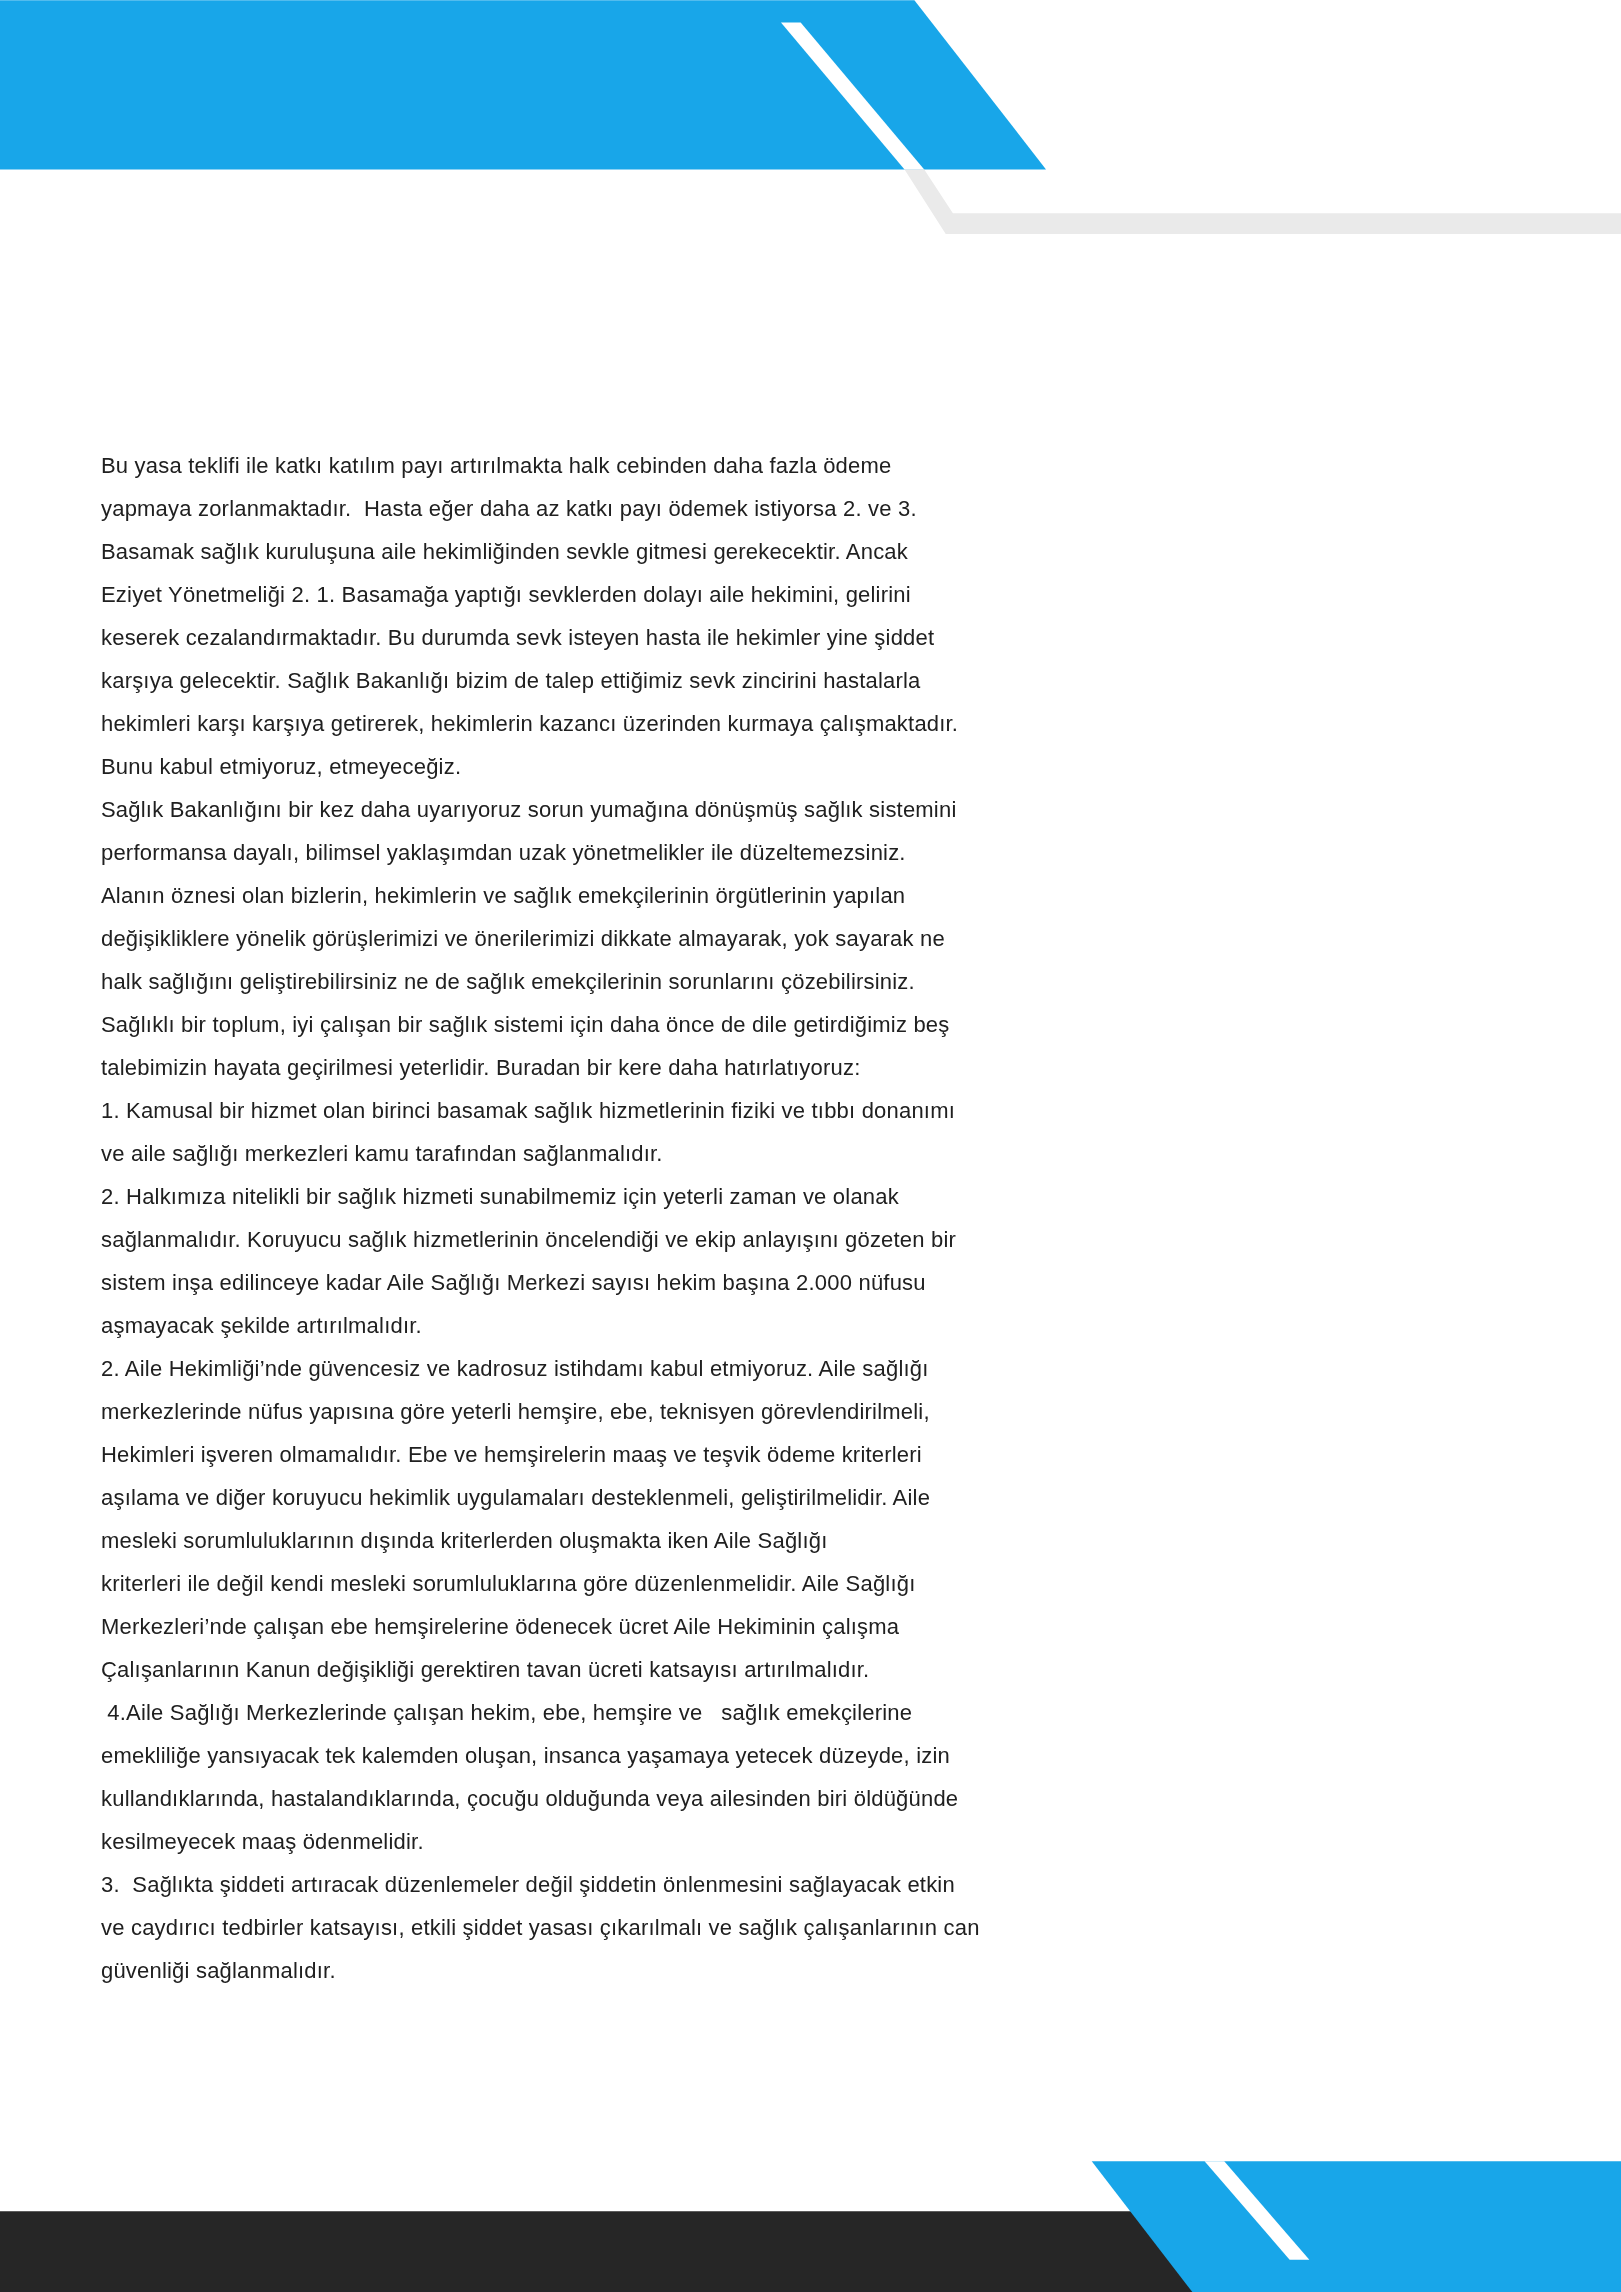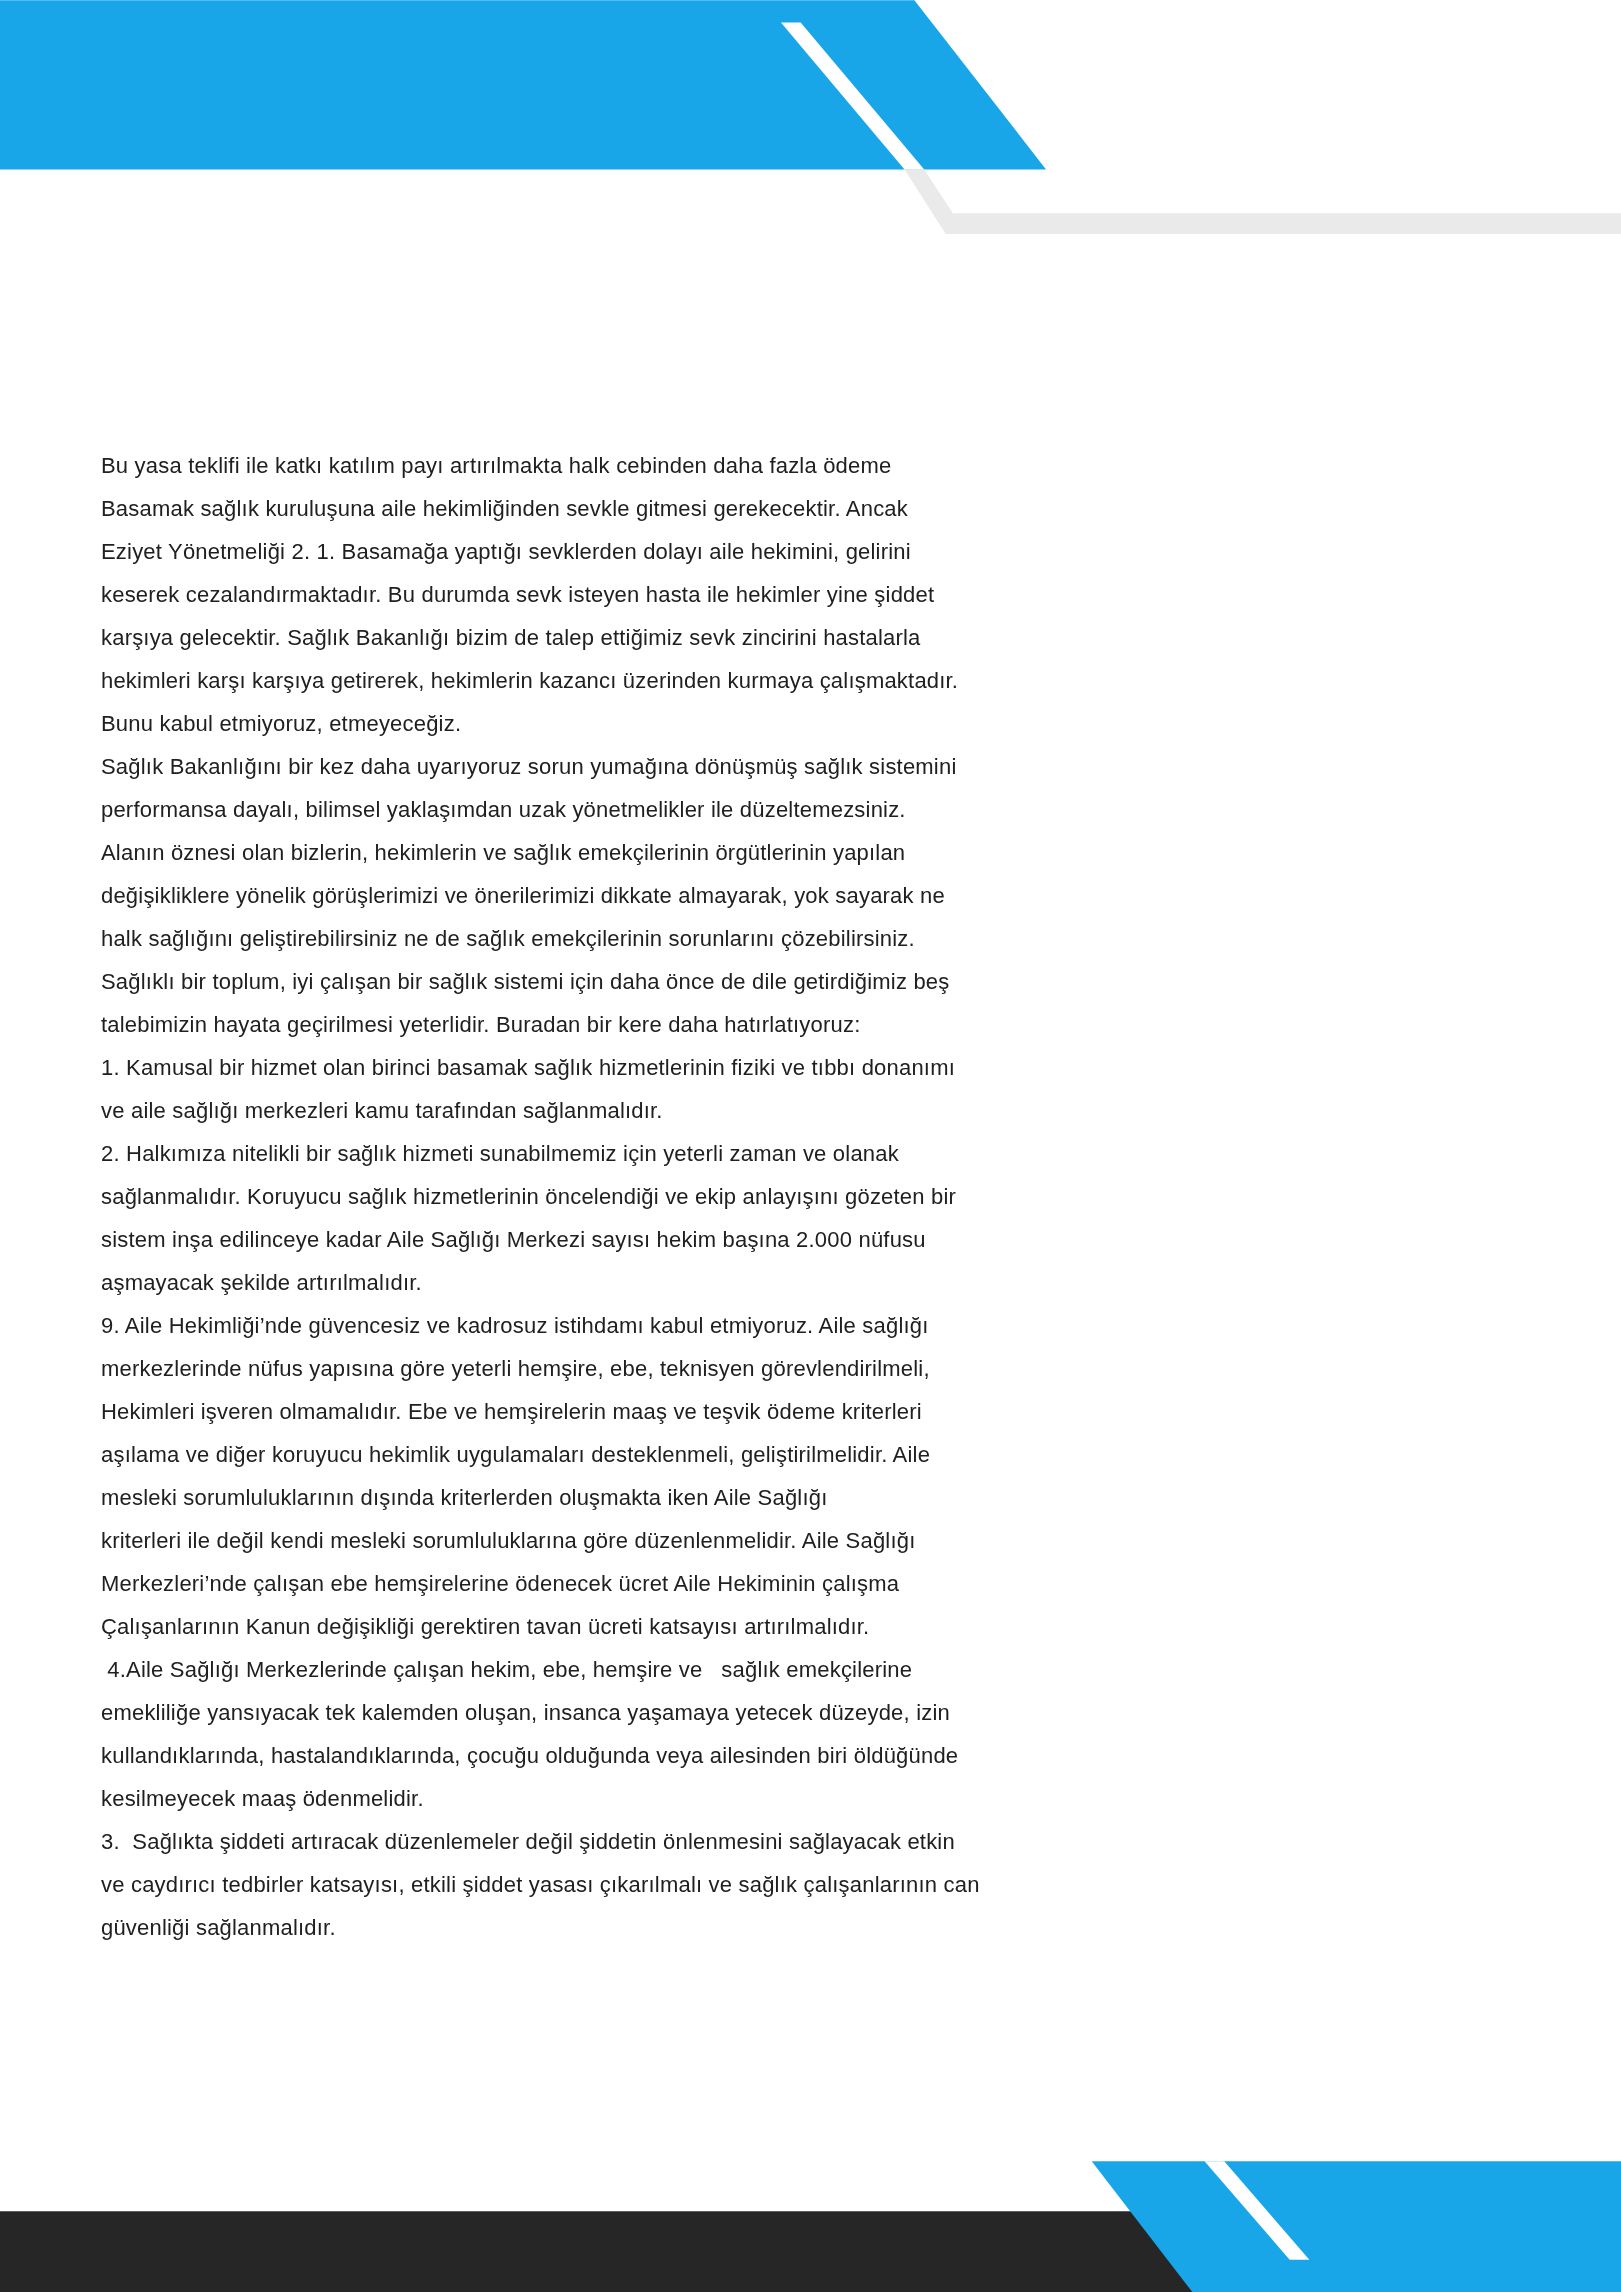--- a/index.html
+++ b/index.html
@@ -41,40 +41,41 @@
   <polygon fill="#18a6e9" points="0,0 1021,0 1168,189 0,189"></polygon>
   <polygon fill="#ffffff" points="872,25 894,25 1032,189 1010,189"></polygon>
   <polygon fill="#eaeaea" points="1010,189 1032,189 1064,238 1810,238 1810,261 1056,261"></polygon>
   <polygon fill="#262626" points="0,2469 1310,2469 1410,2560 0,2560"></polygon>
   <polygon fill="#18a6e9" points="1219,2413 1810,2413 1810,2560 1332,2560"></polygon>
   <polygon fill="#ffffff" points="1345,2413 1367,2413 1462,2523 1440,2523"></polygon>
 </svg>
 
 <div class="doc-text">
     <div class="line">Bu yasa teklifi ile katkı katılım payı artırılmakta halk cebinden daha fazla ödeme</div>
+    <div class="line">yapmaya zorlanmaktadır.  Hasta eğer daha az katkı payı ödemek istiyorsa 2. ve 3.</div>
     <div class="line">Basamak sağlık kuruluşuna aile hekimliğinden sevkle gitmesi gerekecektir. Ancak</div>
     <div class="line">Eziyet Yönetmeliği 2. 1. Basamağa yaptığı sevklerden dolayı aile hekimini, gelirini</div>
     <div class="line">keserek cezalandırmaktadır. Bu durumda sevk isteyen hasta ile hekimler yine şiddet</div>
     <div class="line">karşıya gelecektir. Sağlık Bakanlığı bizim de talep ettiğimiz sevk zincirini hastalarla</div>
     <div class="line">hekimleri karşı karşıya getirerek, hekimlerin kazancı üzerinden kurmaya çalışmaktadır.</div>
     <div class="line">Bunu kabul etmiyoruz, etmeyeceğiz.</div>
     <div class="line">Sağlık Bakanlığını bir kez daha uyarıyoruz sorun yumağına dönüşmüş sağlık sistemini</div>
     <div class="line">performansa dayalı, bilimsel yaklaşımdan uzak yönetmelikler ile düzeltemezsiniz.</div>
     <div class="line">Alanın öznesi olan bizlerin, hekimlerin ve sağlık emekçilerinin örgütlerinin yapılan</div>
     <div class="line">değişikliklere yönelik görüşlerimizi ve önerilerimizi dikkate almayarak, yok sayarak ne</div>
     <div class="line">halk sağlığını geliştirebilirsiniz ne de sağlık emekçilerinin sorunlarını çözebilirsiniz.</div>
     <div class="line">Sağlıklı bir toplum, iyi çalışan bir sağlık sistemi için daha önce de dile getirdiğimiz beş</div>
     <div class="line">talebimizin hayata geçirilmesi yeterlidir. Buradan bir kere daha hatırlatıyoruz:</div>
     <div class="line">1. Kamusal bir hizmet olan birinci basamak sağlık hizmetlerinin fiziki ve tıbbı donanımı</div>
     <div class="line">ve aile sağlığı merkezleri kamu tarafından sağlanmalıdır.</div>
     <div class="line">2. Halkımıza nitelikli bir sağlık hizmeti sunabilmemiz için yeterli zaman ve olanak</div>
     <div class="line">sağlanmalıdır. Koruyucu sağlık hizmetlerinin öncelendiği ve ekip anlayışını gözeten bir</div>
     <div class="line">sistem inşa edilinceye kadar Aile Sağlığı Merkezi sayısı hekim başına 2.000 nüfusu</div>
     <div class="line">aşmayacak şekilde artırılmalıdır.</div>
-    <div class="line">9. Aile Hekimliği’nde güvencesiz ve kadrosuz istihdamı kabul etmiyoruz. Aile sağlığı</div>
+    <div class="line">2. Aile Hekimliği’nde güvencesiz ve kadrosuz istihdamı kabul etmiyoruz. Aile sağlığı</div>
     <div class="line">merkezlerinde nüfus yapısına göre yeterli hemşire, ebe, teknisyen görevlendirilmeli,</div>
     <div class="line">Hekimleri işveren olmamalıdır. Ebe ve hemşirelerin maaş ve teşvik ödeme kriterleri</div>
     <div class="line">aşılama ve diğer koruyucu hekimlik uygulamaları desteklenmeli, geliştirilmelidir. Aile</div>
     <div class="line">mesleki sorumluluklarının dışında kriterlerden oluşmakta iken Aile Sağlığı</div>
     <div class="line">kriterleri ile değil kendi mesleki sorumluluklarına göre düzenlenmelidir. Aile Sağlığı</div>
     <div class="line">Merkezleri’nde çalışan ebe hemşirelerine ödenecek ücret Aile Hekiminin çalışma</div>
     <div class="line">Çalışanlarının Kanun değişikliği gerektiren tavan ücreti katsayısı artırılmalıdır.</div>
     <div class="line"> 4.Aile Sağlığı Merkezlerinde çalışan hekim, ebe, hemşire ve   sağlık emekçilerine</div>
     <div class="line">emekliliğe yansıyacak tek kalemden oluşan, insanca yaşamaya yetecek düzeyde, izin</div>
     <div class="line">kullandıklarında, hastalandıklarında, çocuğu olduğunda veya ailesinden biri öldüğünde</div>

